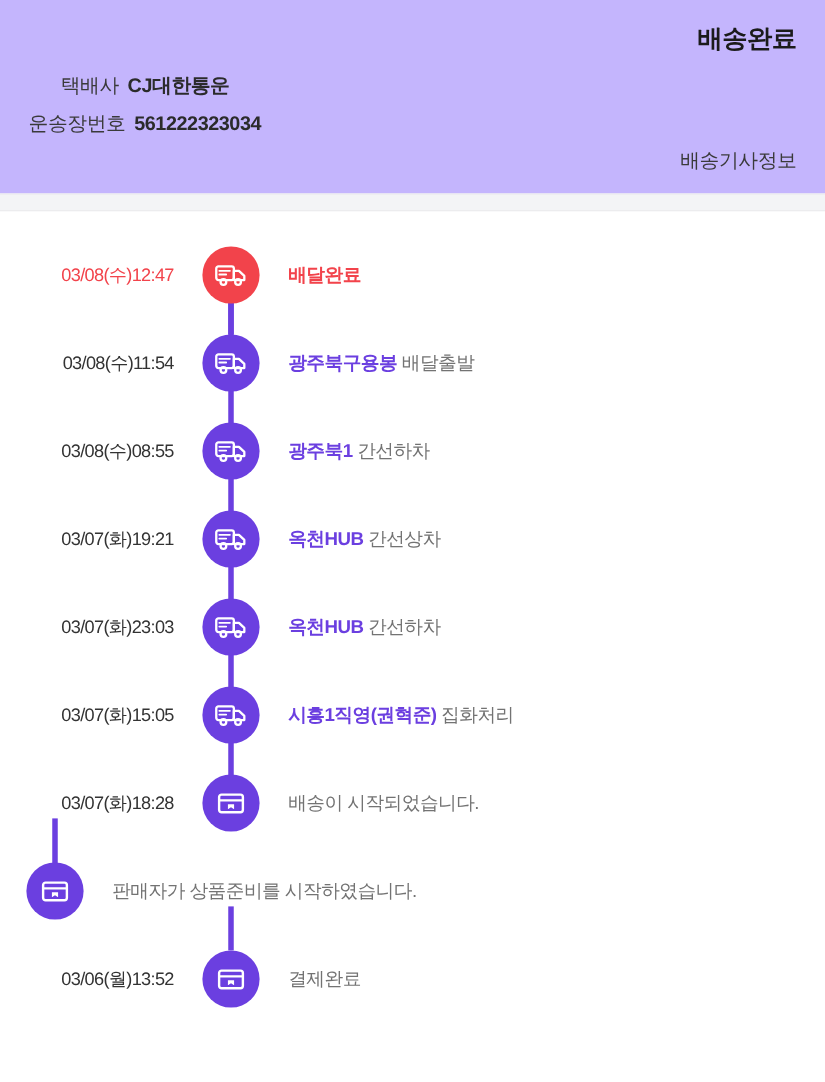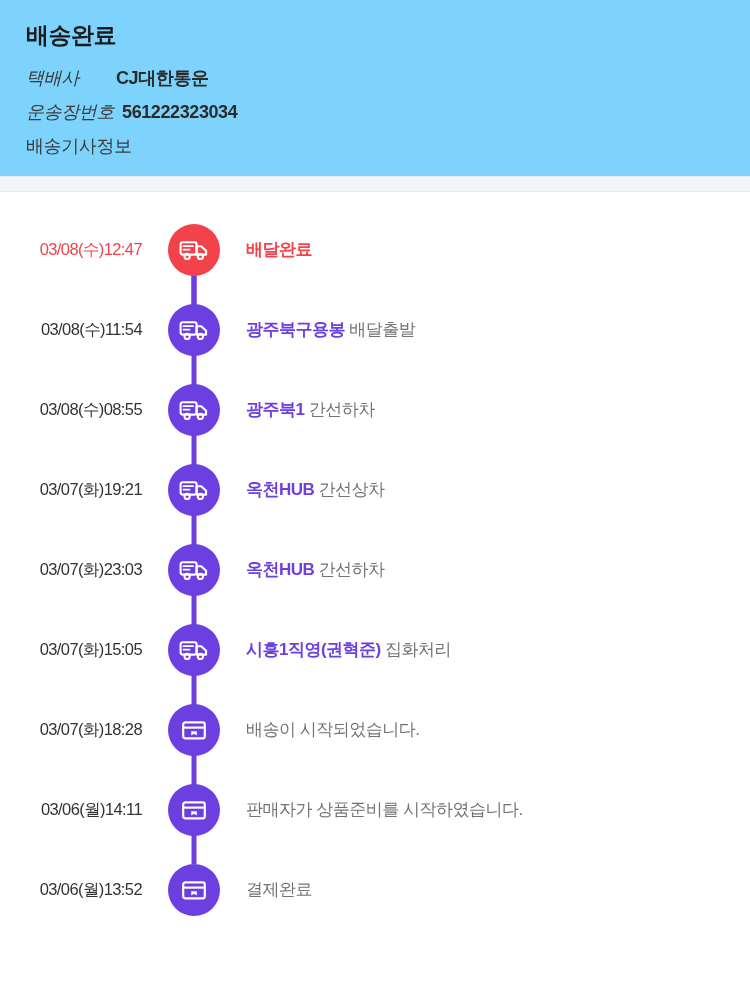--- a/index.html
+++ b/index.html
@@ -13,21 +13,22 @@
     height: 984px;
     font-family: "Liberation Sans", "DejaVu Sans", sans-serif;
     color: #222222;
     overflow: hidden;
     position: relative;
   }
 
   
   .header {
     padding: 22px 26px 18px 26px;
-    background: #7dd3fc;
+    background: #c4b5fd;
+    text-align: right;
   }
   .header-title {
     font-size: 23px;
     font-weight: bold;
     color: #1b1b1b;
     letter-spacing: -0.5px;
     margin: 0 0 16px 0;
     line-height: 1.2;
   }
   .header-row {
@@ -37,21 +38,20 @@
     font-size: 18px;
     color: #3a3a3a;
     letter-spacing: -0.4px;
   }
   .header-row:last-child {
     margin-bottom: 0;
   }
   .header-label {
     min-width: 82px;
     color: #3a3a3a;
-    font-style: italic;
   }
   .header-value {
     color: #2b2b2b;
     margin-left: 8px;
     font-weight: bold;
   }
   .header-single {
     font-size: 18px;
     color: #3a3a3a;
     letter-spacing: -0.4px;
@@ -68,20 +68,21 @@
   
   .timeline {
     position: relative;
     padding: 18px 0 20px 0;
   }
   .tl-row {
     position: relative;
     display: flex;
     align-items: center;
     height: 80px;
+    padding-left: 16px;
   }
   .tl-time {
     width: 160px;
     text-align: right;
     padding-right: 18px;
     font-size: 16.5px;
     color: #333333;
     letter-spacing: -0.6px;
     box-sizing: border-box;
     white-space: nowrap;
@@ -276,21 +277,20 @@
           <svg width="26" height="24" viewBox="0 0 26 24" fill="none" aria-hidden="true">
             <rect x="2.2" y="4.4" width="21.6" height="16" rx="2.2" stroke="#ffffff" stroke-width="2.2"></rect>
             <path d="M2.2 9.6h21.6" stroke="#ffffff" stroke-width="2.2"></path>
             <path d="M10.2 13.2h5.6v4.4l-2.8-1.8-2.8 1.8v-4.4z" fill="#ffffff"></path>
           </svg>
         </div>
       </div>
       <div class="tl-label"><span class="act">배송이 시작되었습니다.</span></div>
     </div>
     <div class="tl-row">
-      <div class="tl-time">03/06(월)14:11</div>
       <div class="tl-node">
         <div class="line"></div>
         <div class="circle">
           <svg width="26" height="24" viewBox="0 0 26 24" fill="none" aria-hidden="true">
             <rect x="2.2" y="4.4" width="21.6" height="16" rx="2.2" stroke="#ffffff" stroke-width="2.2"></rect>
             <path d="M2.2 9.6h21.6" stroke="#ffffff" stroke-width="2.2"></path>
             <path d="M10.2 13.2h5.6v4.4l-2.8-1.8-2.8 1.8v-4.4z" fill="#ffffff"></path>
           </svg>
         </div>
       </div>

